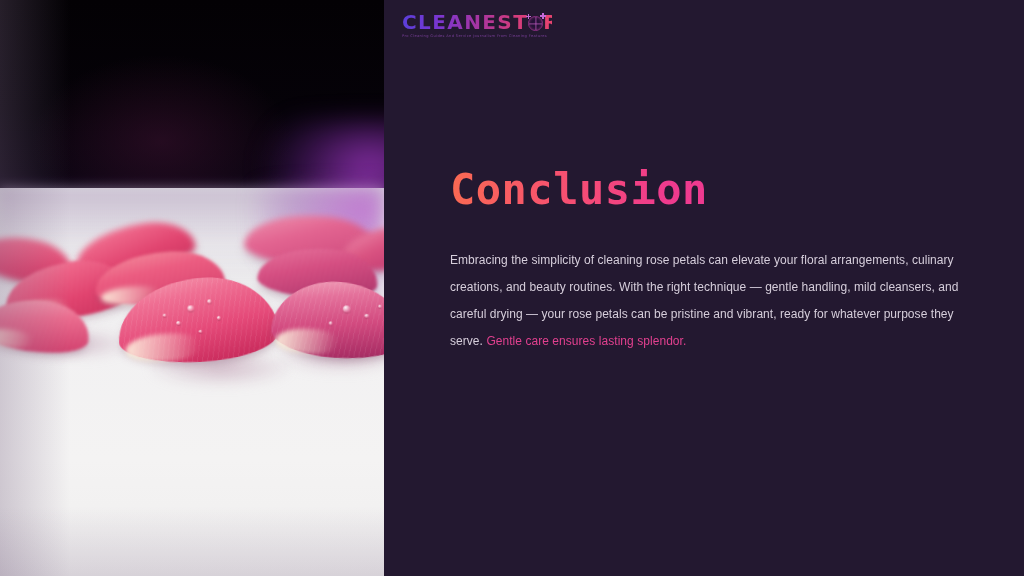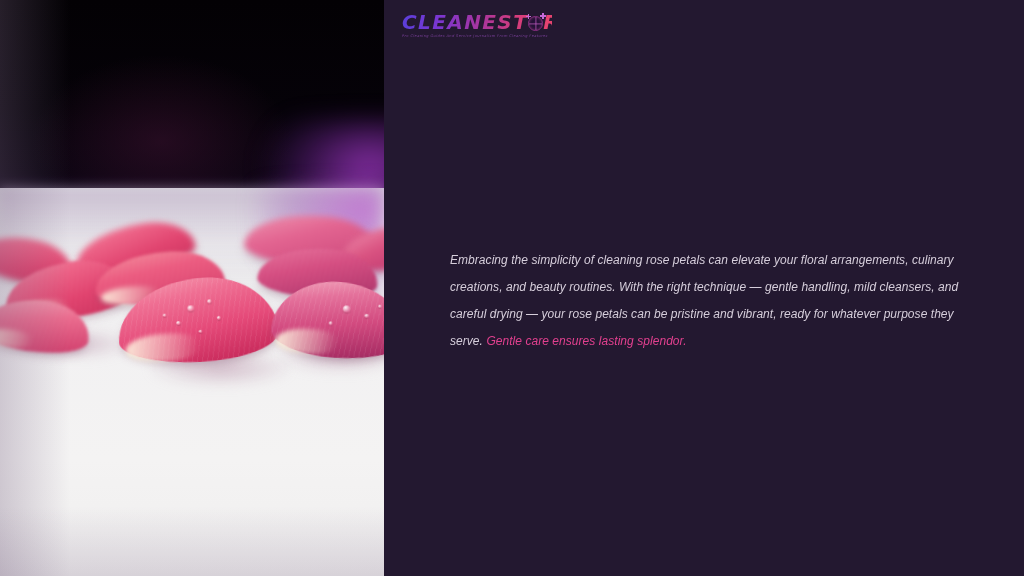--- a/index.html
+++ b/index.html
@@ -96,21 +96,21 @@
     background:radial-gradient(ellipse at 50% 50%, rgba(170,120,150,.45) 0%, rgba(190,160,180,.18) 55%, rgba(200,180,195,0) 80%);
     filter:blur(6px);
   }
   .blur-soft  { filter:blur(3.2px); }
   .blur-mid   { filter:blur(1.8px); }
   .blur-light { filter:blur(.7px); }
 
   
   #content {
     position:absolute; left:384px; top:0;
-    width:640px; height:576px;font-style:italic;
+    width:640px; height:576px;
   }
 
   
   #logo {
     position:absolute; left:18px; top:12px;
     width:150px;
   }
   #logo-word {
     font-family:"DejaVu Sans", sans-serif;
     font-size:20px;
@@ -264,17 +264,18 @@
     <div class="vignette-bottom"></div>
   </div>
 
   <div id="content">
 
     <div id="logo">
       <div id="logo-word"><span>CLEANEST</span><span class="globe"><i></i><i class="h"></i><b></b><b class="s2"></b></span><span>R</span></div>
       <div id="logo-tagline" style="transform: scaleX(1);">Pro Cleaning Guides And Service Journalism From Cleaning Features</div>
     </div>
 
+    <h1 id="heading">Conclusion</h1>
 
     <p id="body-copy"><span>Embracing the simplicity of cleaning rose petals can elevate your floral arrangements, culinary creations, and beauty routines. With the right technique — gentle handling, mild cleansers, and careful drying — your rose petals can be pristine and vibrant, ready for whatever purpose they serve. </span><span class="hl">Gentle care ensures lasting splendor.</span></p>
 
   </div>
 </div>
 
 </body></html>

